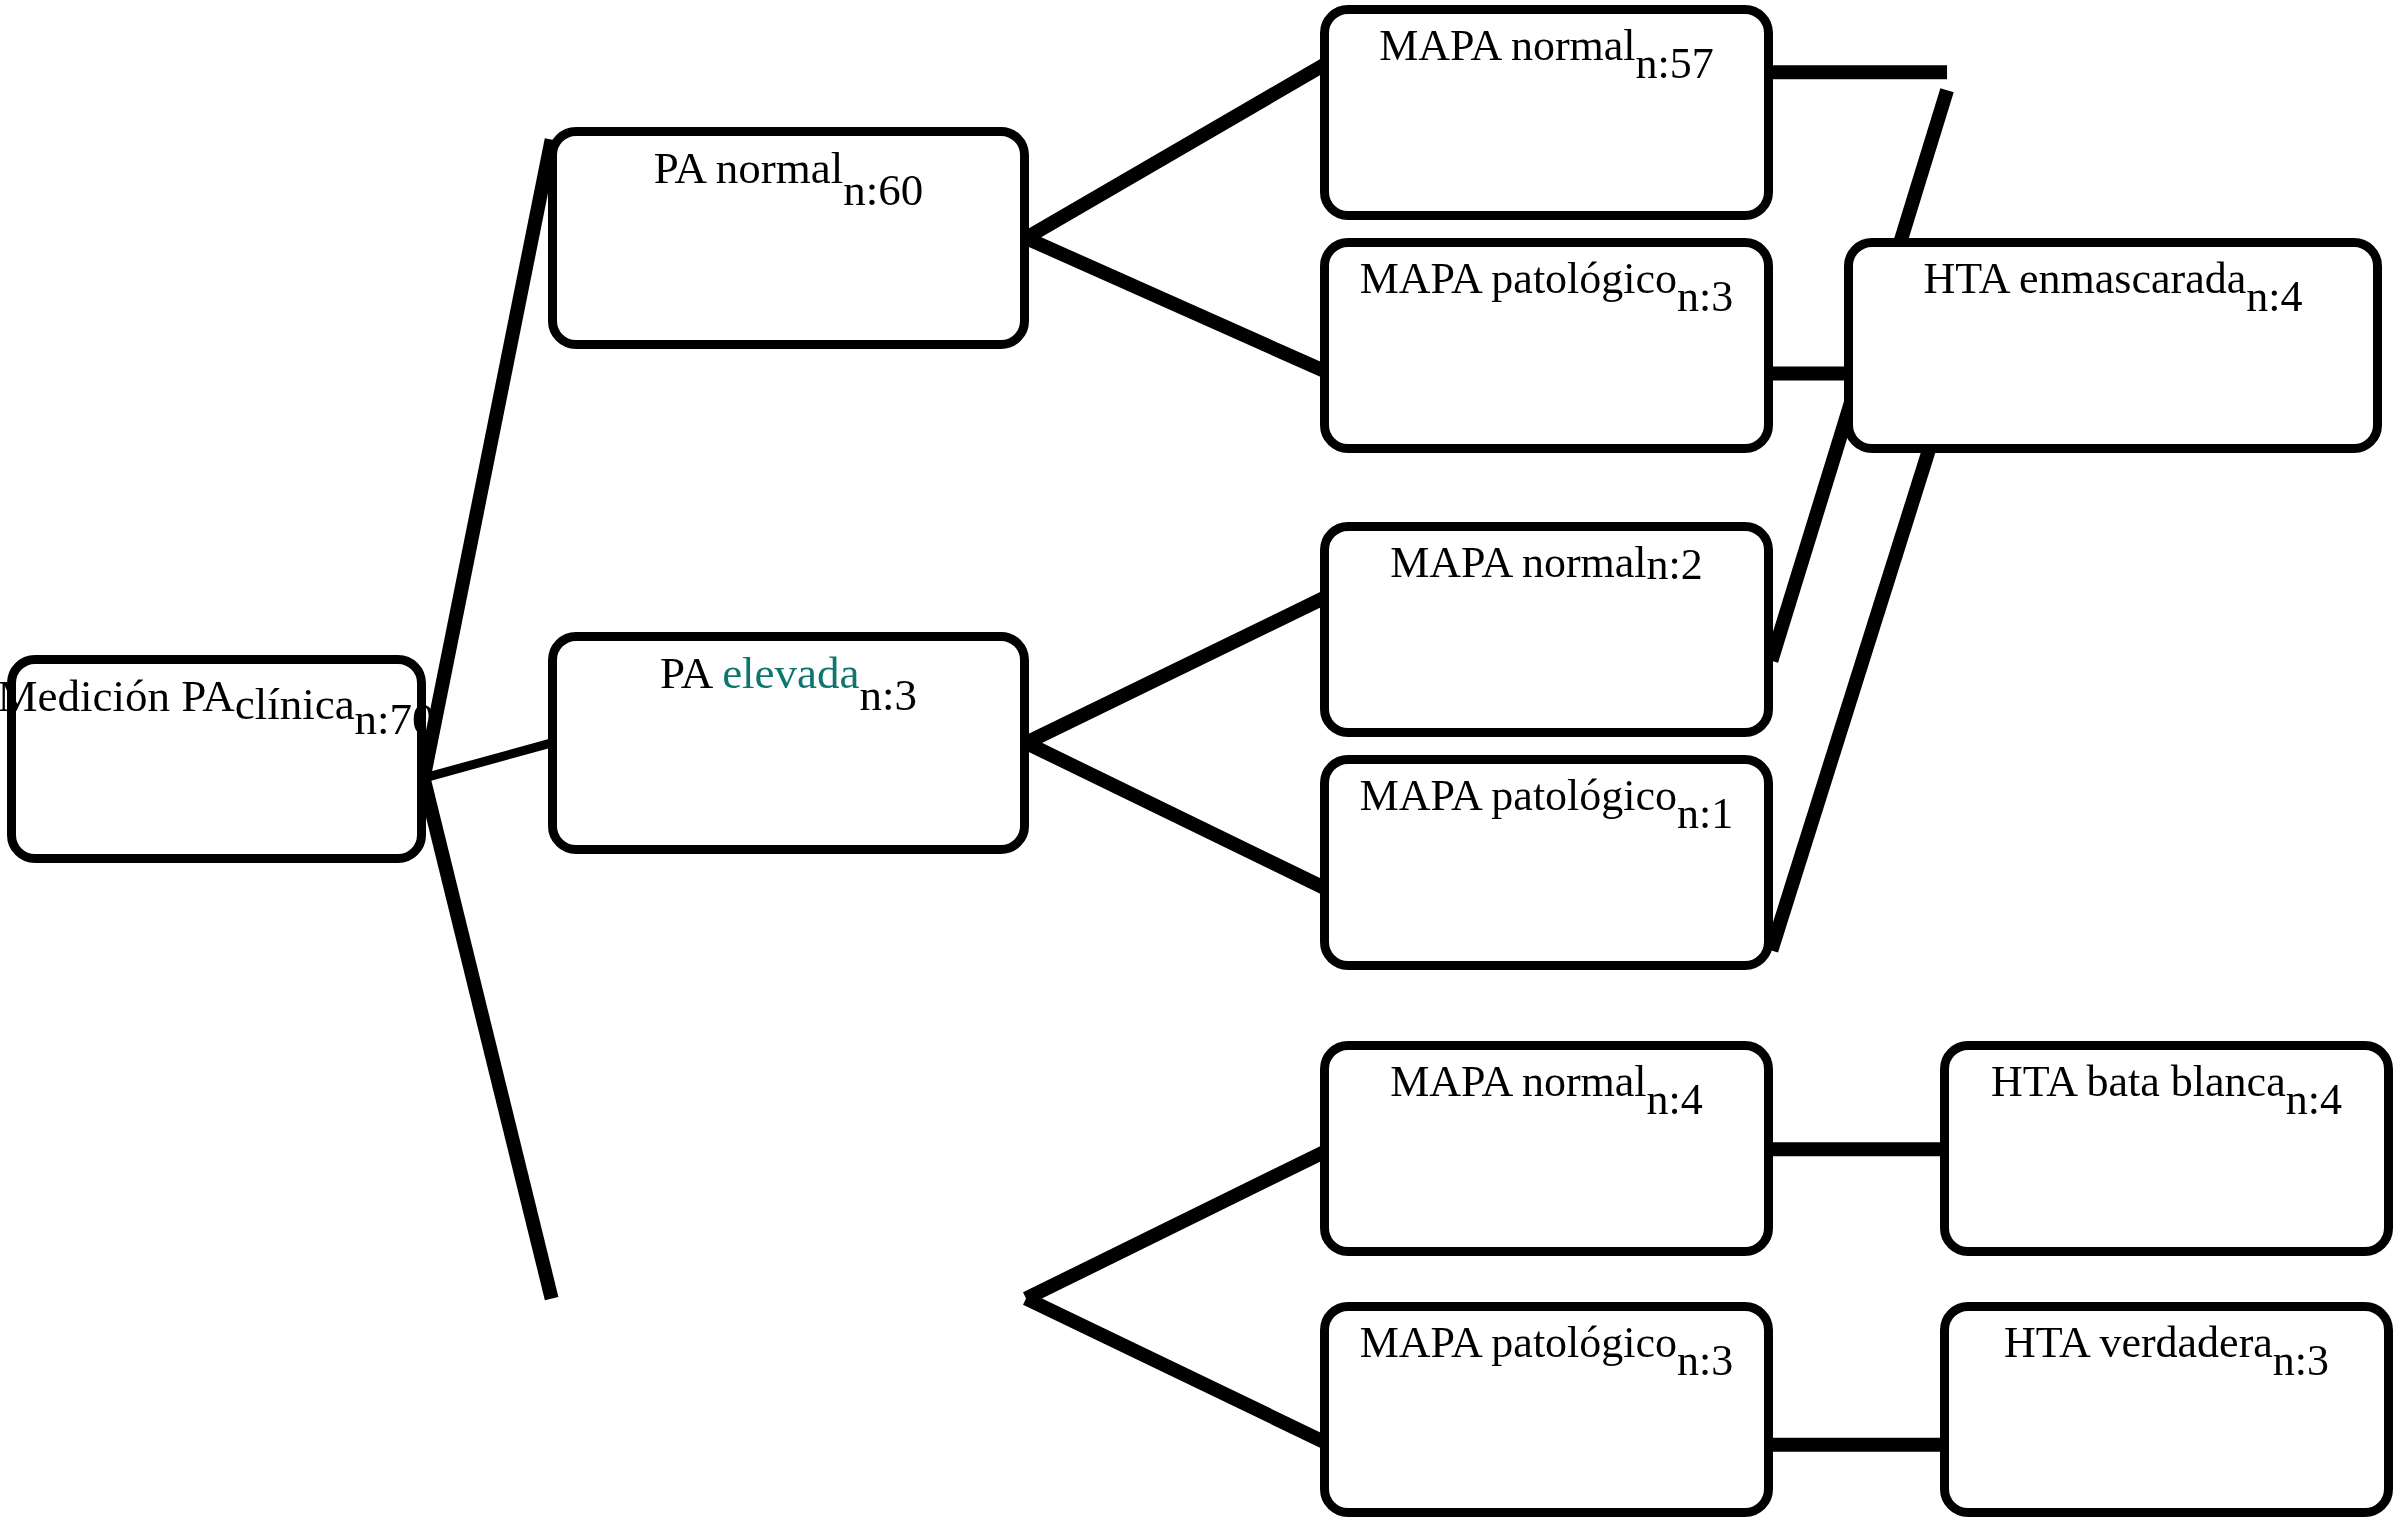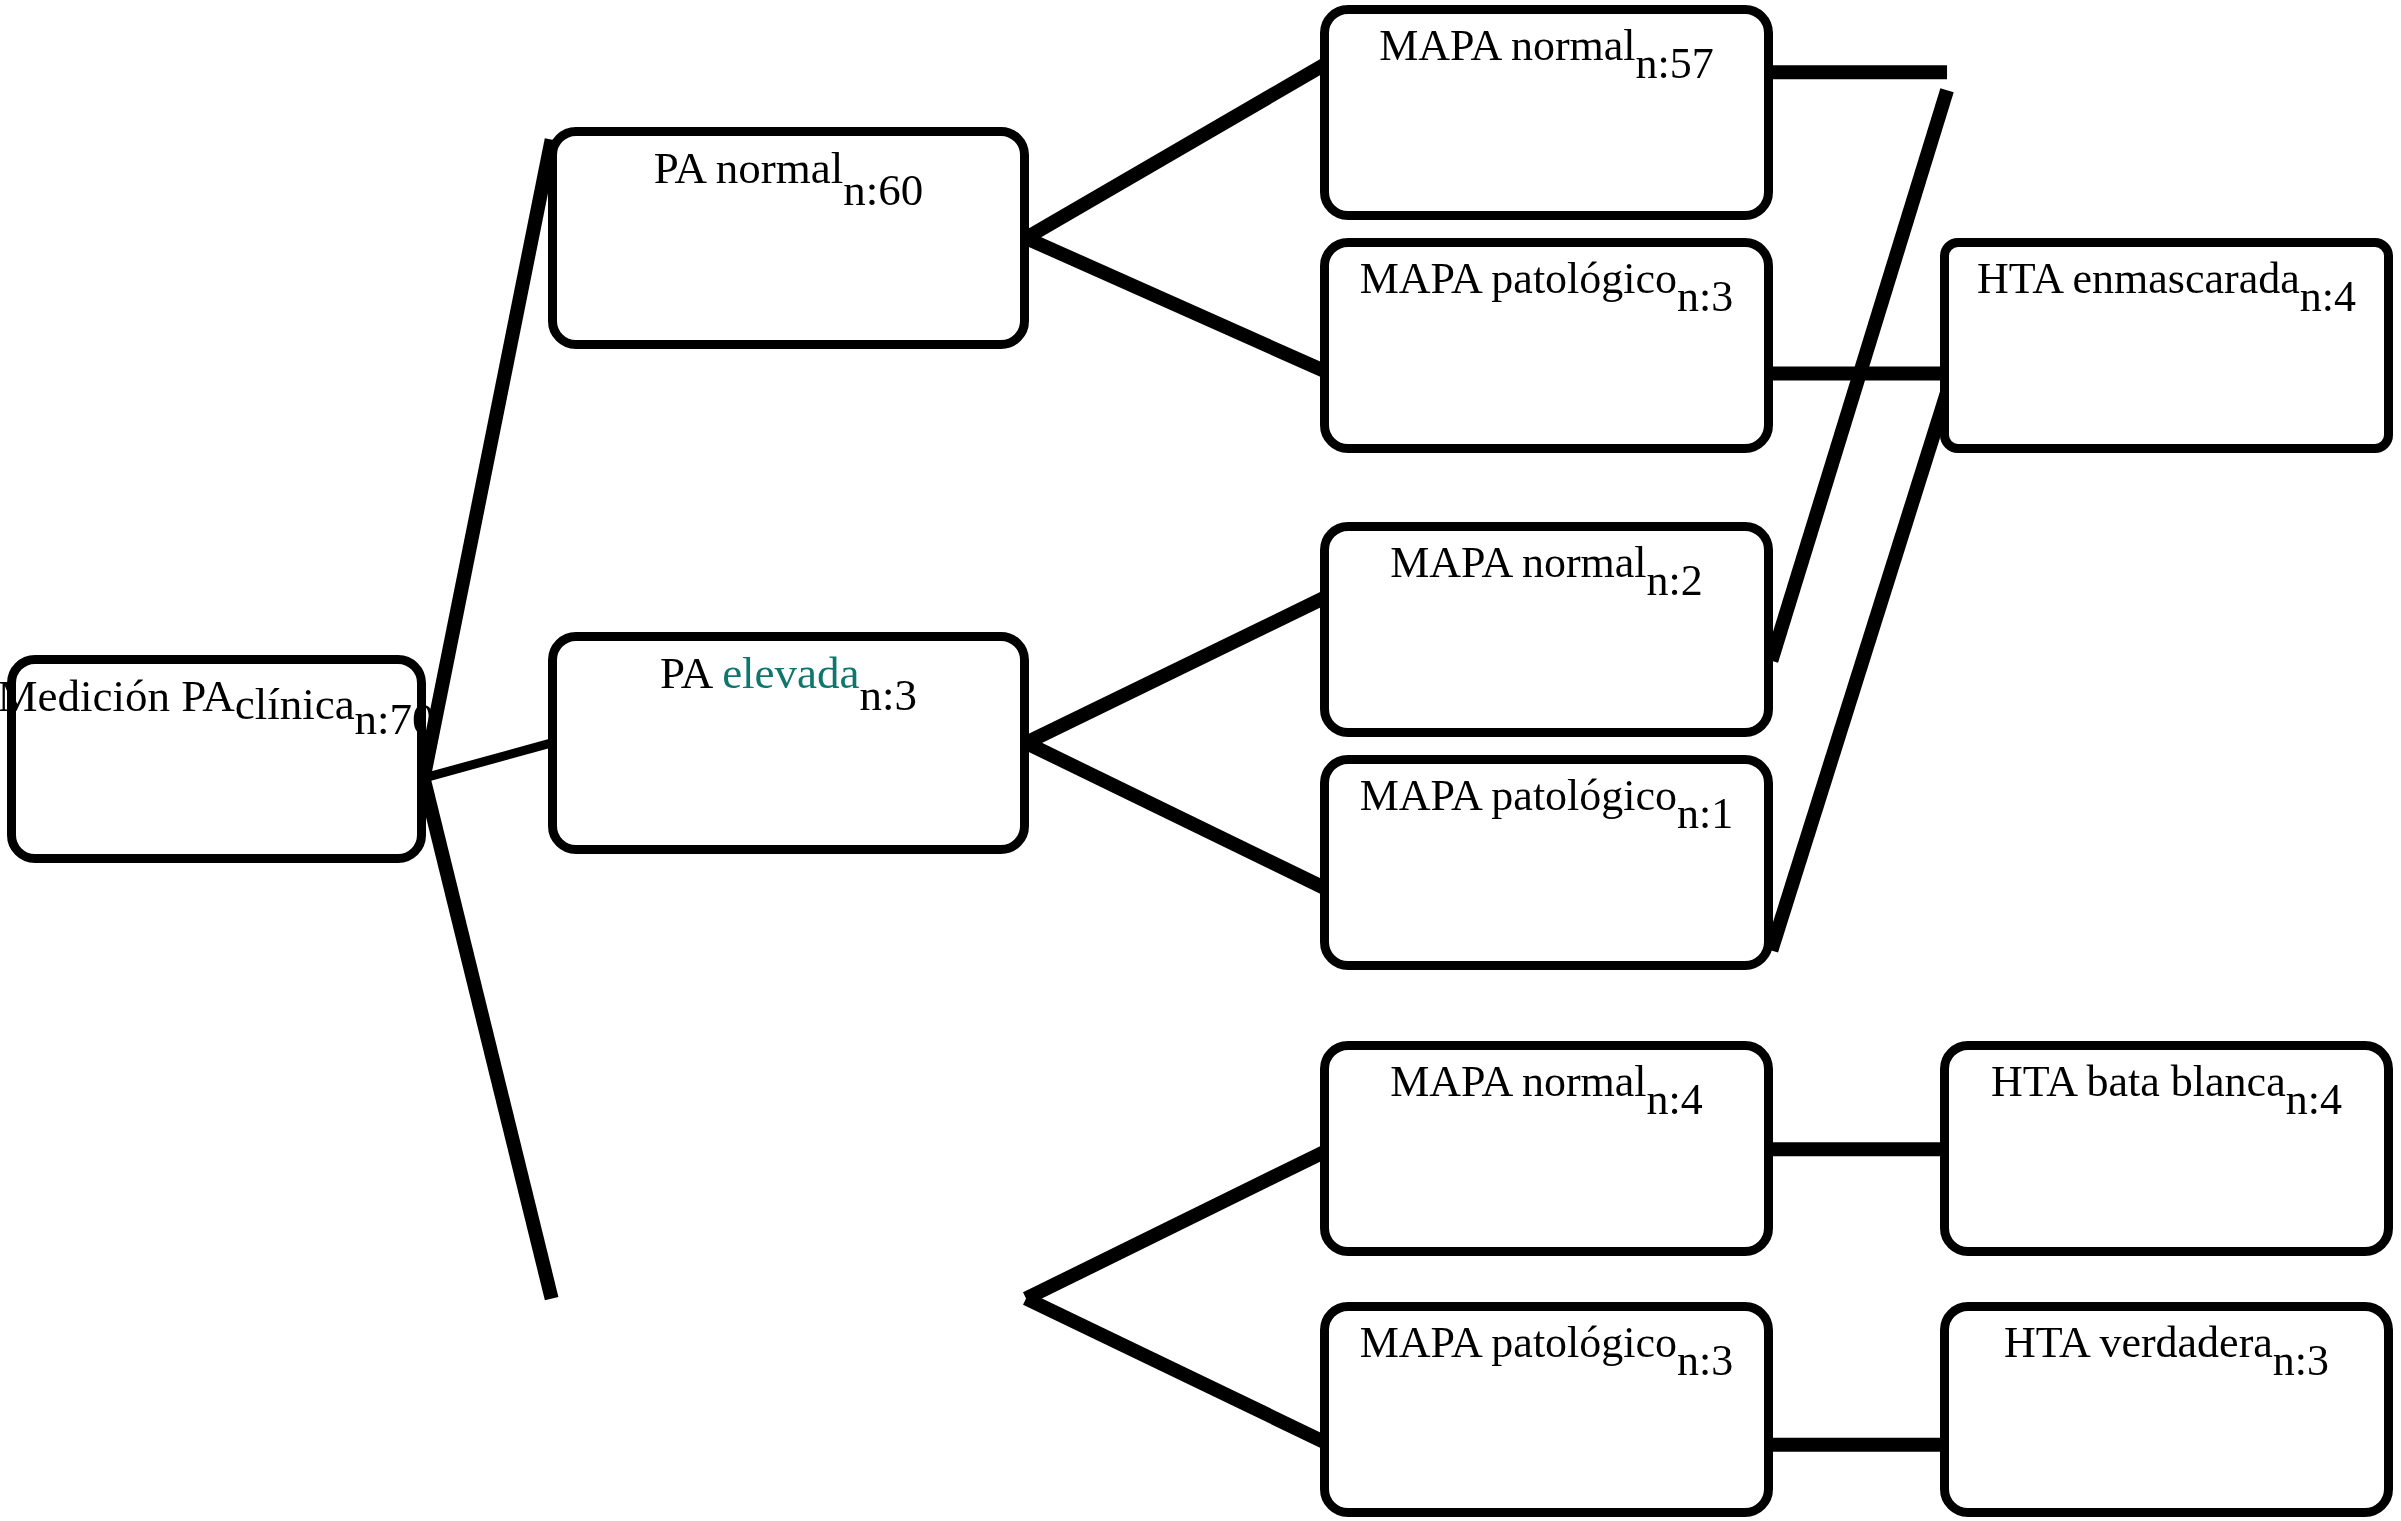--- a/index.html
+++ b/index.html
@@ -108,40 +108,40 @@
     <span class="ln f-md" style="margin-top:18px">n:57</span>
   </div>
 
   <div class="node" style="left:1320px; top:238px; width:453px; height:215px;">
     <span class="ln f-md">MAPA patológico</span>
     <span class="ln f-md" style="margin-top:18px">n:3</span>
   </div>
 
   <div class="node" style="left:1320px; top:522px; width:453px; height:215px;">
     <span class="ln f-md">MAPA normal</span>
-    <span class="ln f-md" style="margin-top:18px">n:2</span>
+    <span class="ln f-md" style="margin-top:2px">n:2</span>
   </div>
 
   <div class="node" style="left:1320px; top:755px; width:453px; height:215px;">
     <span class="ln f-md">MAPA patológico</span>
     <span class="ln f-md" style="margin-top:18px">n:1</span>
   </div>
 
   <div class="node" style="left:1320px; top:1041px; width:453px; height:215px;">
     <span class="ln f-md">MAPA normal</span>
     <span class="ln f-md" style="margin-top:18px">n:4</span>
   </div>
 
   <div class="node" style="left:1320px; top:1302px; width:453px; height:215px;">
     <span class="ln f-md">MAPA patológico</span>
     <span class="ln f-md" style="margin-top:18px">n:3</span>
   </div>
 
 
-  <div class="node" style="left:1940px; top:238px; width:453px; height:215px;border-radius:18px;">
+  <div class="node" style="left:1844px; top:238px; width:538px; height:215px;">
     <span class="ln f-md">HTA enmascarada</span>
     <span class="ln f-md" style="margin-top:18px">n:4</span>
   </div>
 
   <div class="node" style="left:1940px; top:1041px; width:453px; height:215px;">
     <span class="ln f-md">HTA bata blanca</span>
     <span class="ln f-md" style="margin-top:18px">n:4</span>
   </div>
 
   <div class="node" style="left:1940px; top:1302px; width:453px; height:215px;">

